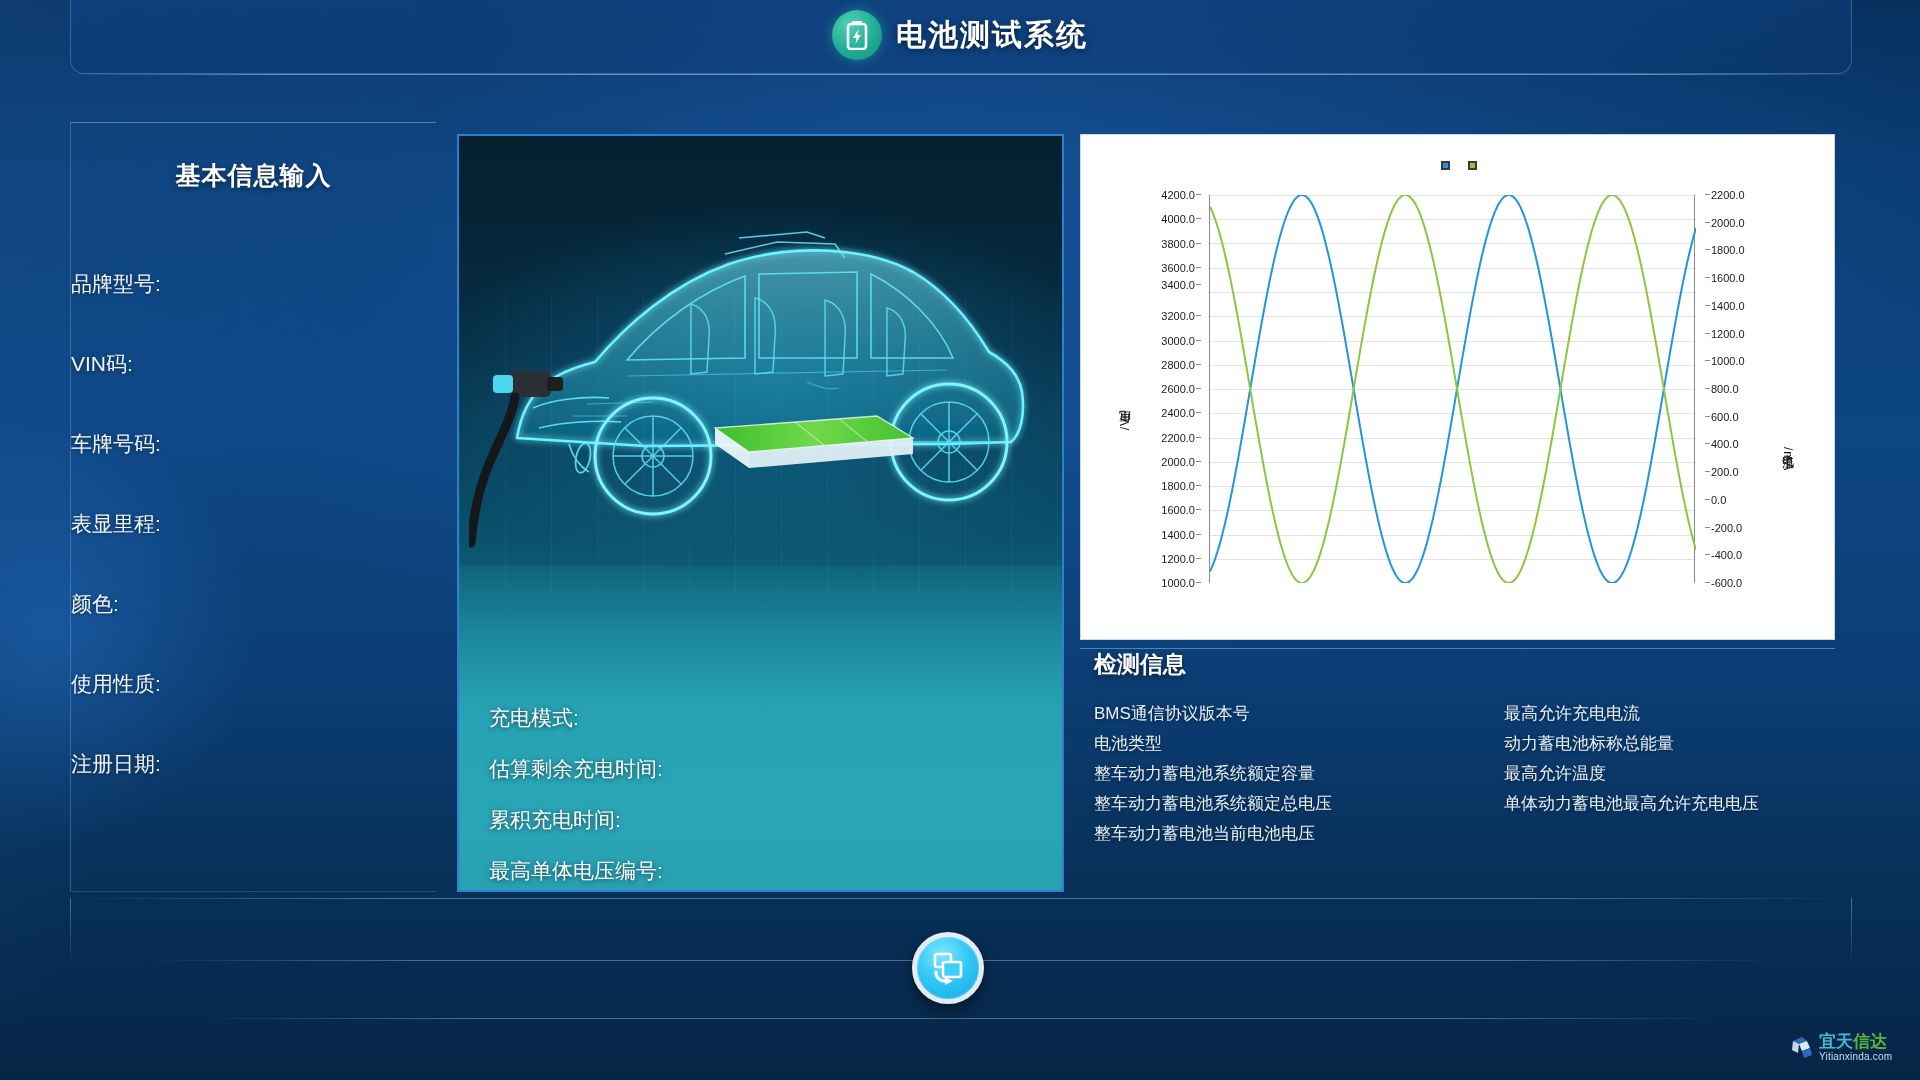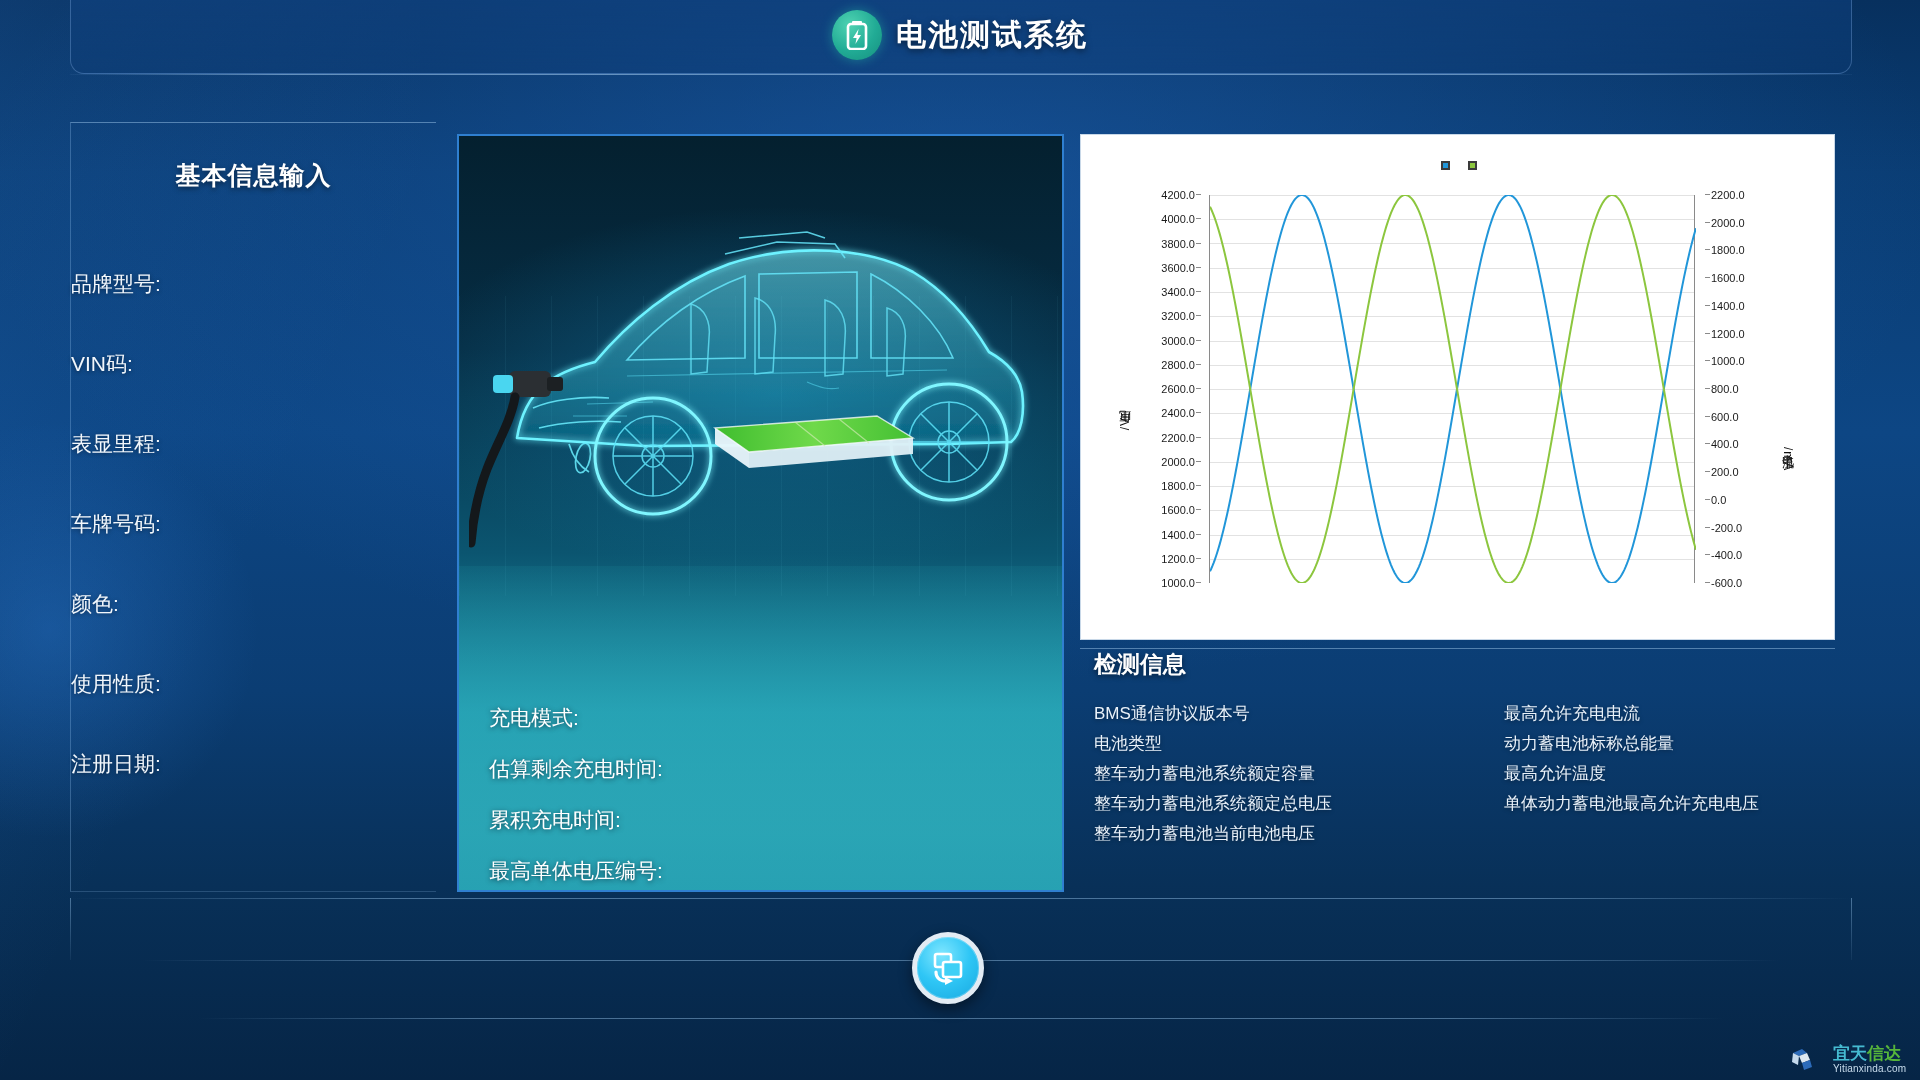--- a/index.html
+++ b/index.html
@@ -215,23 +215,22 @@
     border: 5px solid #e3ecf4;
     box-shadow: 0 5px 14px rgba(0,0,0,0.45), 0 0 0 1px rgba(255,255,255,0.25) inset;
     display: flex; align-items: center; justify-content: center;
     cursor: pointer;
   }
   .action-button svg { display: block; }
 
   
   .watermark {
     position: absolute; left: 1788px; top: 1032px;
-    display: flex; align-items: center; gap: 15px;
+    display: flex; align-items: center; gap: 1px;
     opacity: 0.95;
-    margin-top: 12px;
   }
   .wm-text { display: flex; flex-direction: column; line-height: 1; }
   .wm-cn { font-size: 17px; font-weight: bold; letter-spacing: 0px; }
   .wm-cn span:nth-child(1), .wm-cn span:nth-child(2) { color: #49c3d9; }
   .wm-cn span:nth-child(3), .wm-cn span:nth-child(4) { color: #5bbd3a; }
   .wm-en { font-size: 10px; color: #cfe3f3; margin-top: 2px; letter-spacing: 0.2px; }
 </style>
 </head>
 <body>
 
@@ -256,24 +255,24 @@
   <div class="sidebar">
     <div class="sidebar-title">基本信息输入</div>
     <div class="field-list">
       <div class="field-row">
         <span class="field-label">品牌型号:</span>
       </div>
       <div class="field-row">
         <span class="field-label">VIN码:</span>
       </div>
       <div class="field-row">
+        <span class="field-label">车牌号码:</span>
+      </div>
+      <div class="field-row">
         <span class="field-label">表显里程:</span>
-      </div>
-      <div class="field-row">
-        <span class="field-label">车牌号码:</span>
       </div>
       <div class="field-row">
         <span class="field-label">颜色:</span>
       </div>
       <div class="field-row">
         <span class="field-label">使用性质:</span>
       </div>
       <div class="field-row">
         <span class="field-label">注册日期:</span>
       </div>
@@ -404,21 +403,21 @@
     <div class="chart-legend">
       <span class="legend-chip" id="legend-0" style="background: rgb(33, 150, 217);"></span>
       <span class="legend-chip" id="legend-1" style="background: rgb(140, 198, 62);"></span>
     </div>
 
     <div class="axis-ticks axis-left" id="axis-left">
         <div class="tick" style="top: -6px; right: 10px;">4200.0<span class="tick-dash-l"></span></div>
         <div class="tick" style="top: 18.25px; right: 10px;">4000.0<span class="tick-dash-l"></span></div>
         <div class="tick" style="top: 42.5px; right: 10px;">3800.0<span class="tick-dash-l"></span></div>
         <div class="tick" style="top: 66.75px; right: 10px;">3600.0<span class="tick-dash-l"></span></div>
-        <div class="tick" style="top: 91px; right: 10px;">3400.0<span class="tick-dash-l"></span></div>
+        <div class="tick" style="top: 84px; right: 10px;">3400.0<span class="tick-dash-l"></span></div>
         <div class="tick" style="top: 115.25px; right: 10px;">3200.0<span class="tick-dash-l"></span></div>
         <div class="tick" style="top: 139.5px; right: 10px;">3000.0<span class="tick-dash-l"></span></div>
         <div class="tick" style="top: 163.75px; right: 10px;">2800.0<span class="tick-dash-l"></span></div>
         <div class="tick" style="top: 188px; right: 10px;">2600.0<span class="tick-dash-l"></span></div>
         <div class="tick" style="top: 212.25px; right: 10px;">2400.0<span class="tick-dash-l"></span></div>
         <div class="tick" style="top: 236.5px; right: 10px;">2200.0<span class="tick-dash-l"></span></div>
         <div class="tick" style="top: 260.75px; right: 10px;">2000.0<span class="tick-dash-l"></span></div>
         <div class="tick" style="top: 285px; right: 10px;">1800.0<span class="tick-dash-l"></span></div>
         <div class="tick" style="top: 309.25px; right: 10px;">1600.0<span class="tick-dash-l"></span></div>
         <div class="tick" style="top: 333.5px; right: 10px;">1400.0<span class="tick-dash-l"></span></div>

